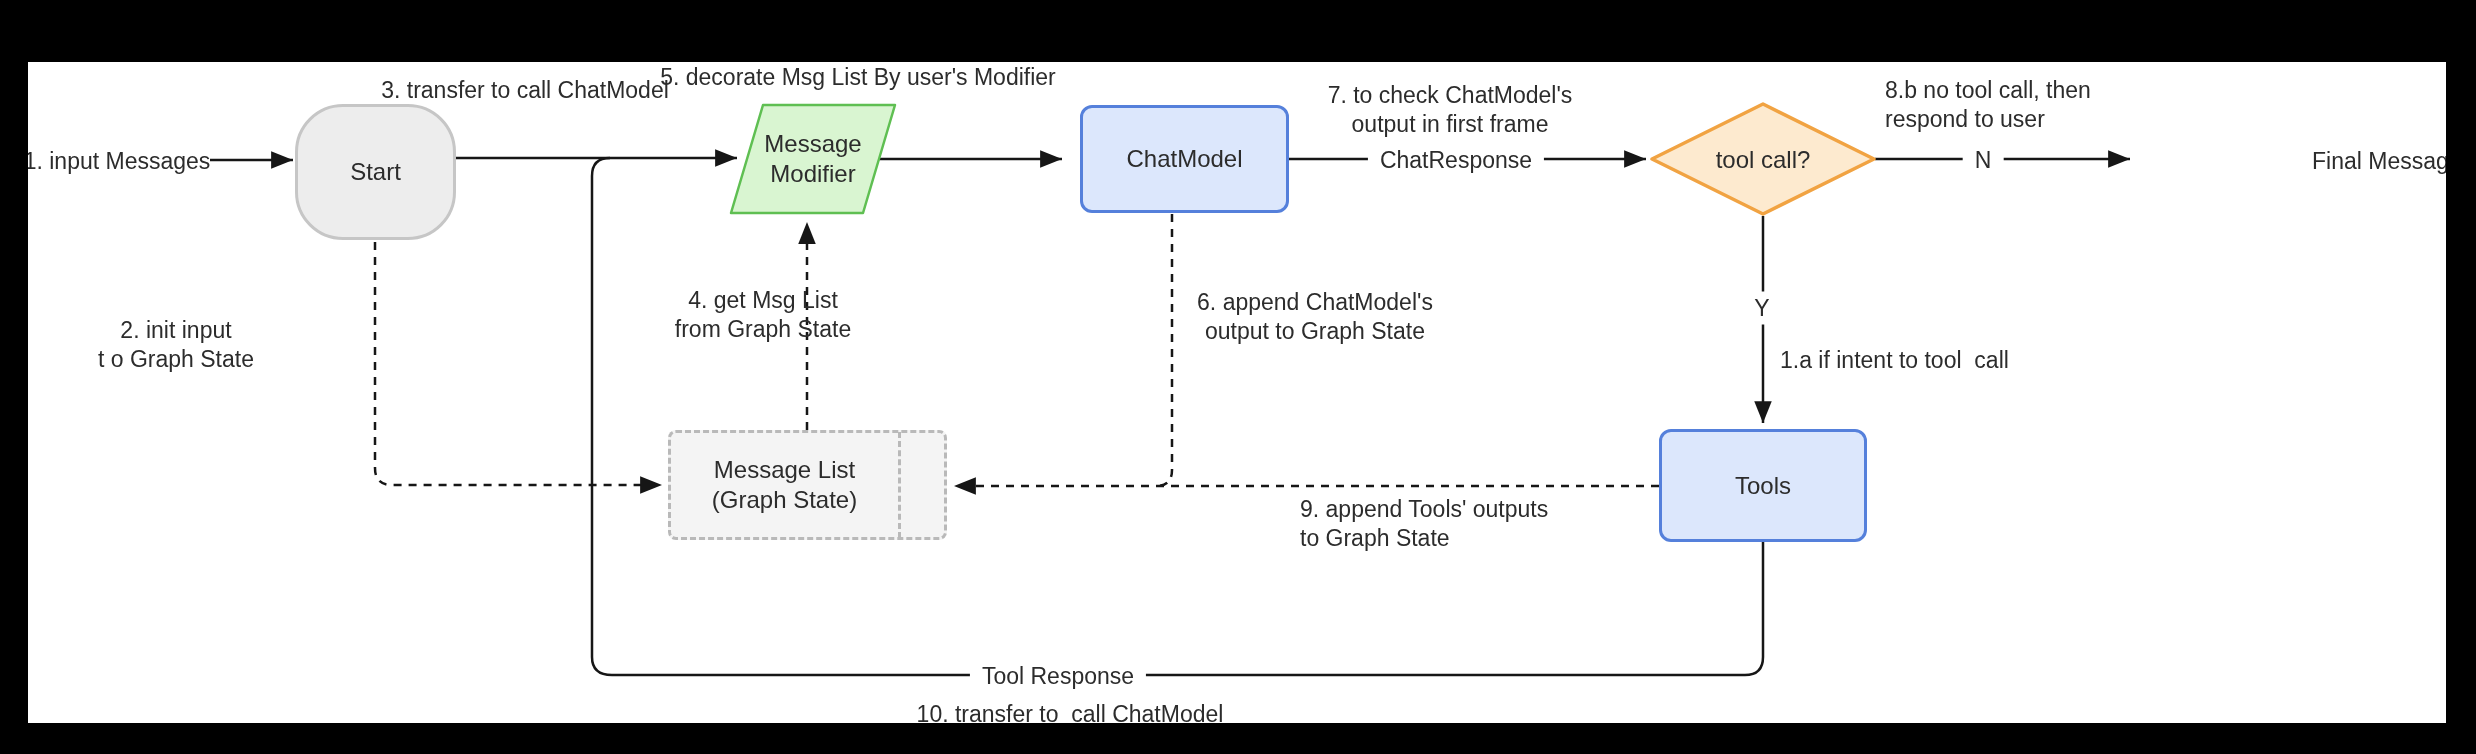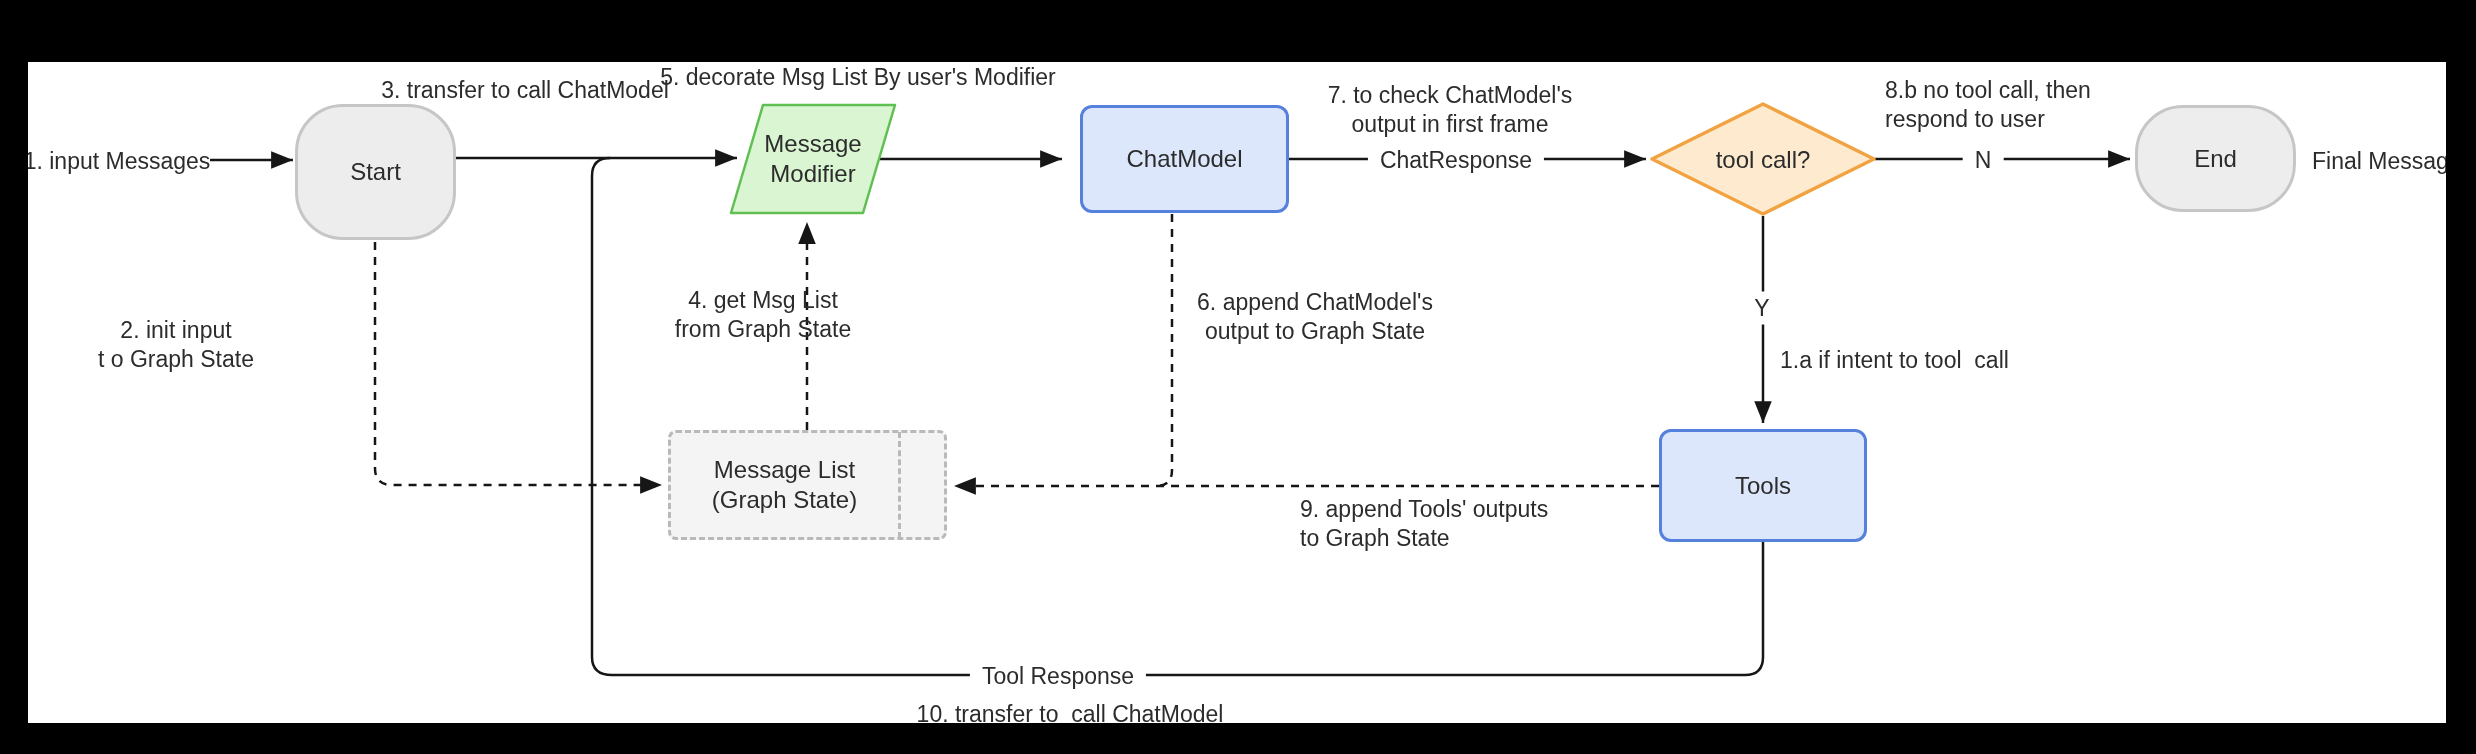--- a/index.html
+++ b/index.html
@@ -114,21 +114,20 @@
   <div class="shape-label" id="mm-label">Message
 Modifier</div>
   <div class="node process" id="node-chatmodel">ChatModel</div>
   <div class="shape-label" id="decision-label">tool call?</div>
   <div class="node process" id="node-tools">Tools</div>
   <div class="node" id="node-msglist">
     <div id="msglist-text">Message List
 (Graph State)</div>
     <div id="msglist-divider"></div>
   </div>
-  <div class="node stadium" id="node-end">End</div>
 
   <div class="lbl c" id="lbl-input">1. input Messages</div>
   <div class="lbl c" id="lbl-init">2. init input
 t o Graph State</div>
   <div class="lbl c" id="lbl-transfer">3. transfer to call ChatModel</div>
   <div class="lbl c" id="lbl-get">4. get Msg List
 from Graph State</div>
   <div class="lbl c" id="lbl-decorate">5. decorate Msg List By user's Modifier</div>
   <div class="lbl c" id="lbl-append-cm">6. append ChatModel's
 output to Graph State</div>

